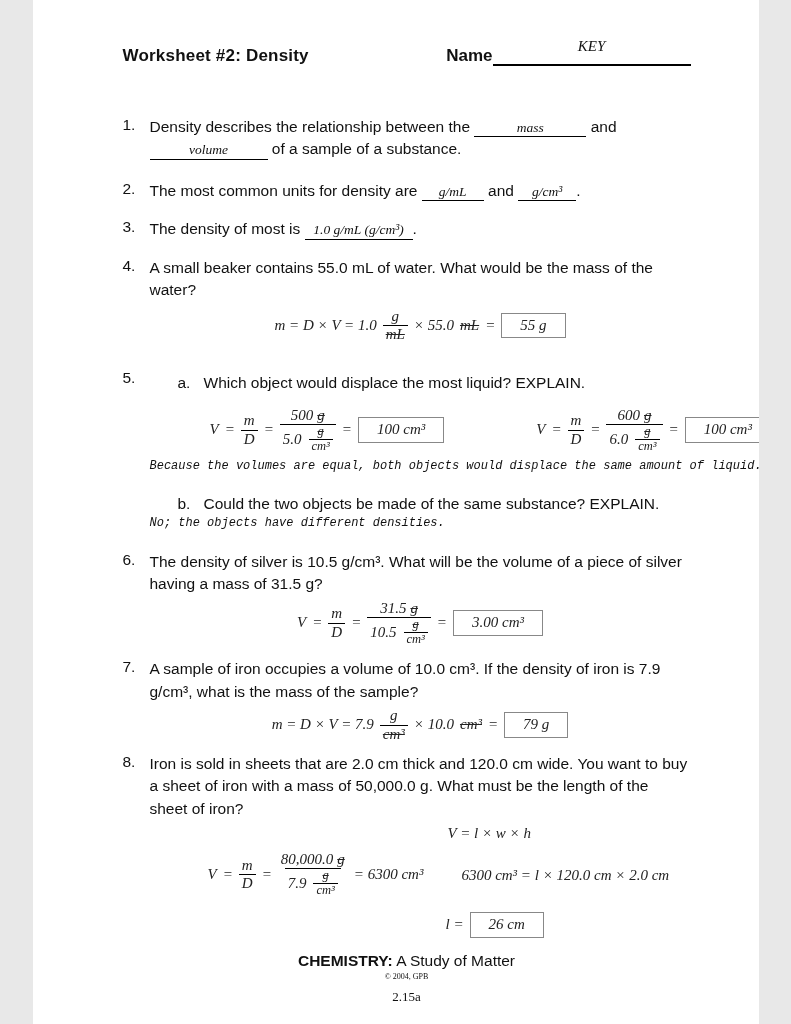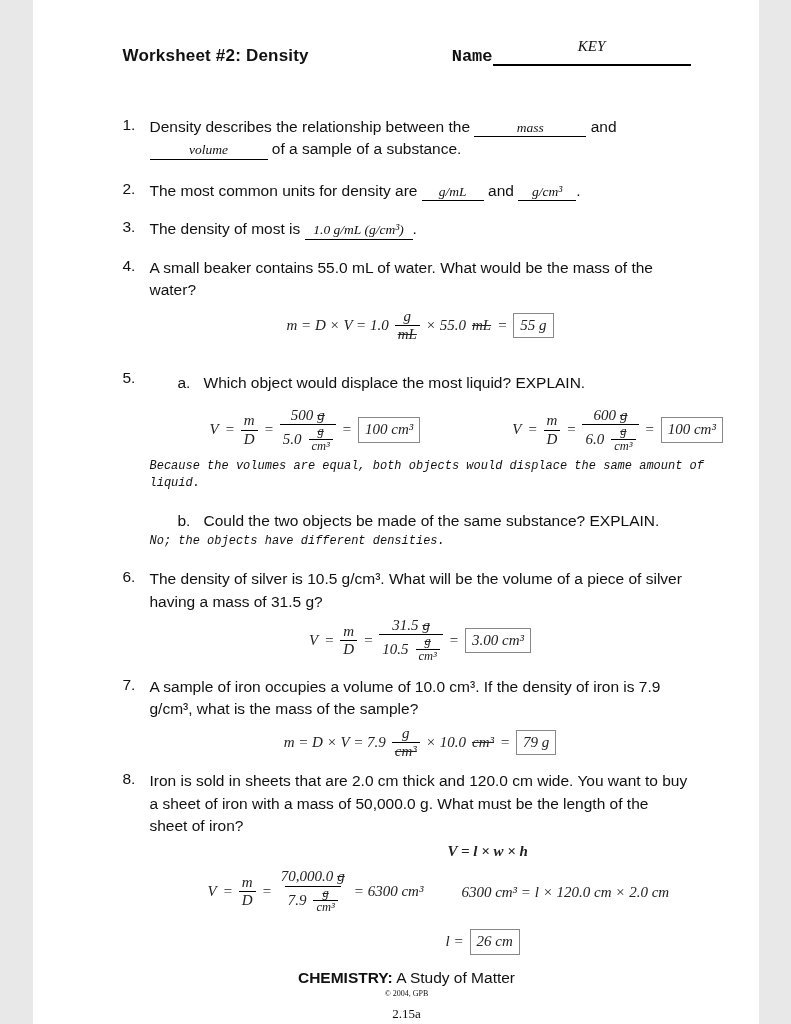--- a/index.html
+++ b/index.html
@@ -5,21 +5,21 @@
   * { margin:0; padding:0; box-sizing:border-box; }
   body { background:#e8e8e8; font-family:"Liberation Sans", sans-serif; }
   .page {
     width:726px; height:1024px; background:#ffffff; margin:0 auto;
     padding:38px 68px 0 90px; overflow:hidden; color:#111;
   }
   
   .header { display:flex; justify-content:space-between; align-items:flex-end; margin-bottom:50px; }
   .title { font-size:17px; font-weight:bold; letter-spacing:0.2px; }
   .name-group { display:flex; align-items:flex-end; }
-  .name-label { font-size:17px; font-weight:bold;font-family:Liberation Mono, monospace; }
+  .name-label { font-size:17px; font-weight:bold; }
   .name-line {
     display:inline-block; width:198px; border-bottom:2px solid #000;
     text-align:center; font-family:"Liberation Serif", serif; font-style:italic;
     font-size:15px; padding-bottom:9px;
   }
   
   .q { display:flex; margin-bottom:16px; }
   .qnum { width:27px; flex:none; font-size:15.5px; }
   .qbody { flex:1; font-size:15.5px; line-height:1.45; }
   .sub { display:flex; margin-left:28px; margin-top:3px; }
@@ -35,29 +35,29 @@
   .formula {
     font-family:"Liberation Serif", serif; font-style:italic; font-size:15px;
     display:inline-flex; align-items:center; gap:6px; color:#222;
   }
   .frac { display:inline-flex; flex-direction:column; align-items:center; line-height:1.15; }
   .frac .num, .frac .den {
     padding:0 3px; display:inline-flex; align-items:center; gap:4px; justify-content:center;
   }
   .frac .den { border-top:1px solid #000; }
   .frac.small { font-size:12.5px; line-height:1.1; margin-left:3px; }
-  .box { border:1px solid #888; padding:1px 6px; white-space:nowrap;text-align:right; }
+  .box { border:1px solid #888; padding:1px 18px; white-space:nowrap;text-align:right; }
   .strike { text-decoration:line-through; }
   .fcenter { display:flex; justify-content:center; margin:6px 0 4px 0; }
   .note {
     font-family:Liberation Mono, monospace; font-style:italic; font-size:12px;
     text-align:left; margin-top:4px;
   }
   .q5-frow { display:flex; gap:92px; margin:12px 0 2px 60px; }
-  .q8-f1 { margin:2px 0 6px 298px;font-weight:bold; }
+  .q8-f1 { margin:2px 0 6px 298px; }
   .q8-frow { display:flex; align-items:flex-start; gap:38px; margin:4px 0 2px 58px; }
   .q8-f3 { margin-top:14px; }
   .q8-f4 { margin:14px 0 0 296px; }
   
   .footer { text-align:center; margin-top:14px; }
   .brand { font-size:15.5px; }
   .brand b { font-weight:bold; }
   .copyright { font-family:"Liberation Serif", serif; font-size:8px; margin-top:2px; }
   .pagecode { font-family:"Liberation Serif", serif; font-size:13px; margin-top:8px; }
 </style>
@@ -253,21 +253,21 @@
         <span class="formula">
           <span>V</span>
           <span>=</span>
           <span class="frac">
             <span class="num">m</span>
             <span class="den">D</span>
           </span>
           <span>=</span>
           <span class="frac">
             <span class="num">
-              <span>70,000.0</span>
+              <span>80,000.0</span>
               <span class="strike">g</span>
             </span>
             <span class="den">
               <span>7.9</span>
               <span class="frac small">
                 <span class="num strike">g</span>
                 <span class="den">cm³</span>
               </span>
             </span>
           </span>

